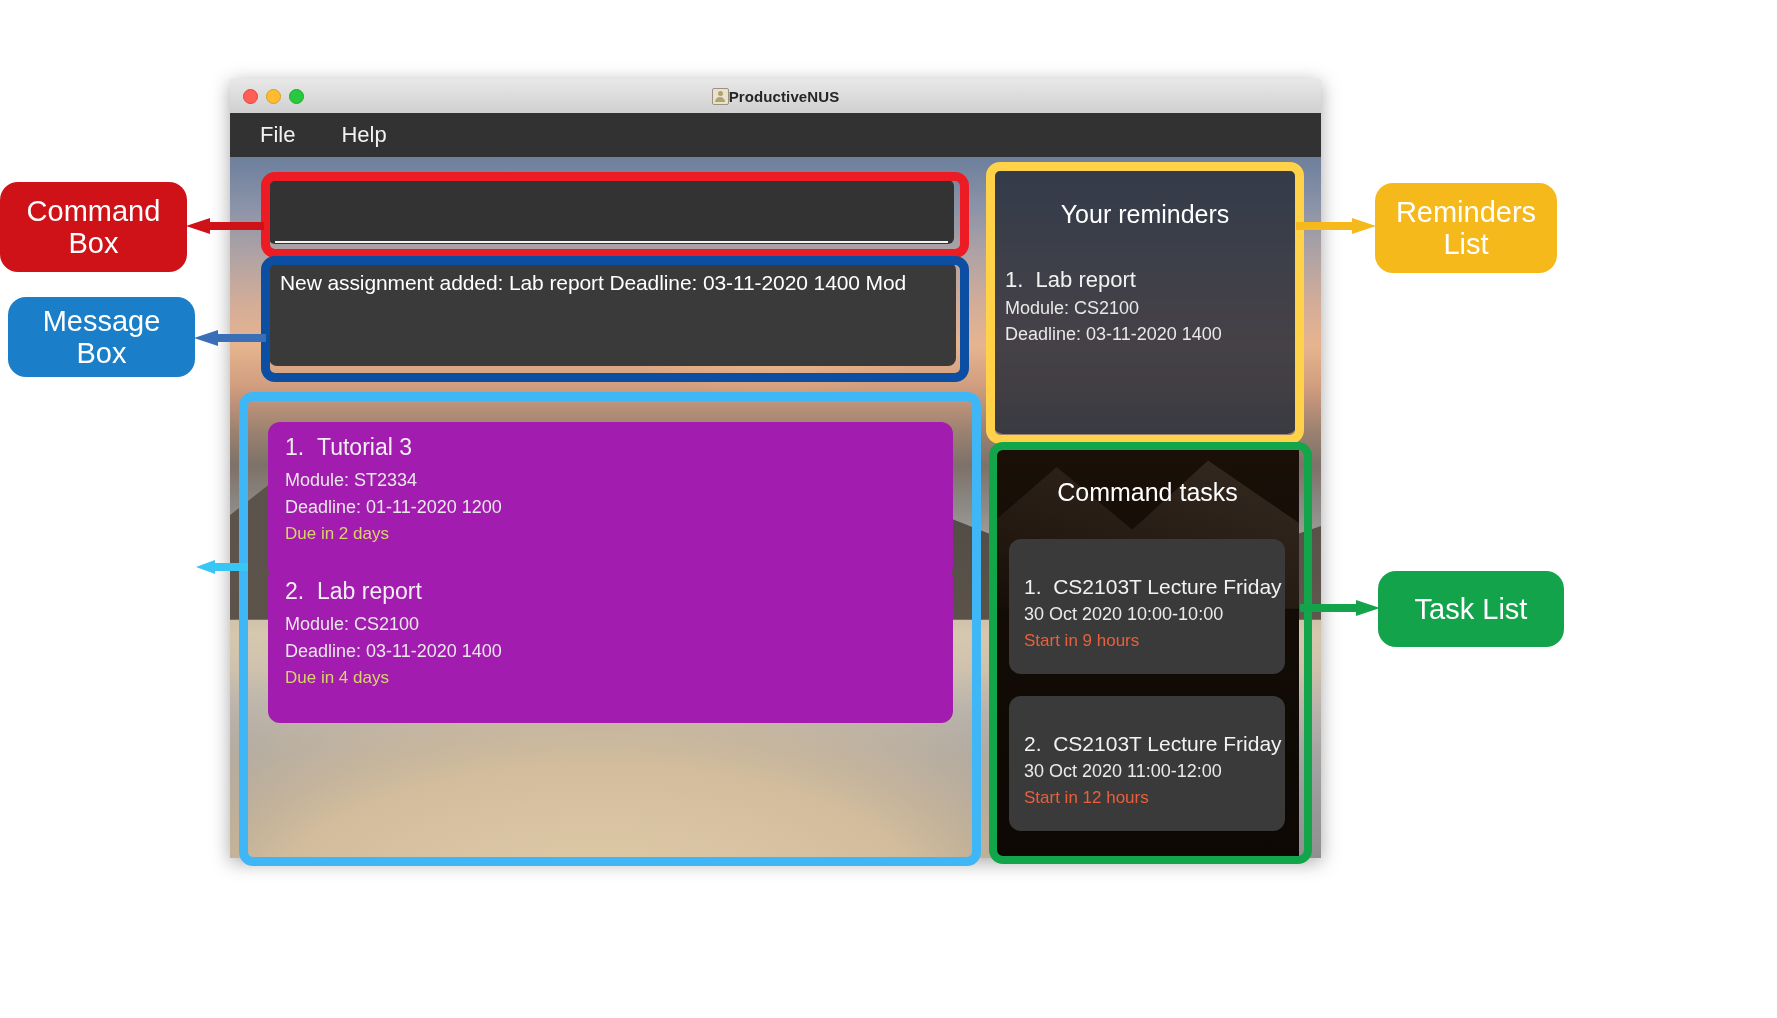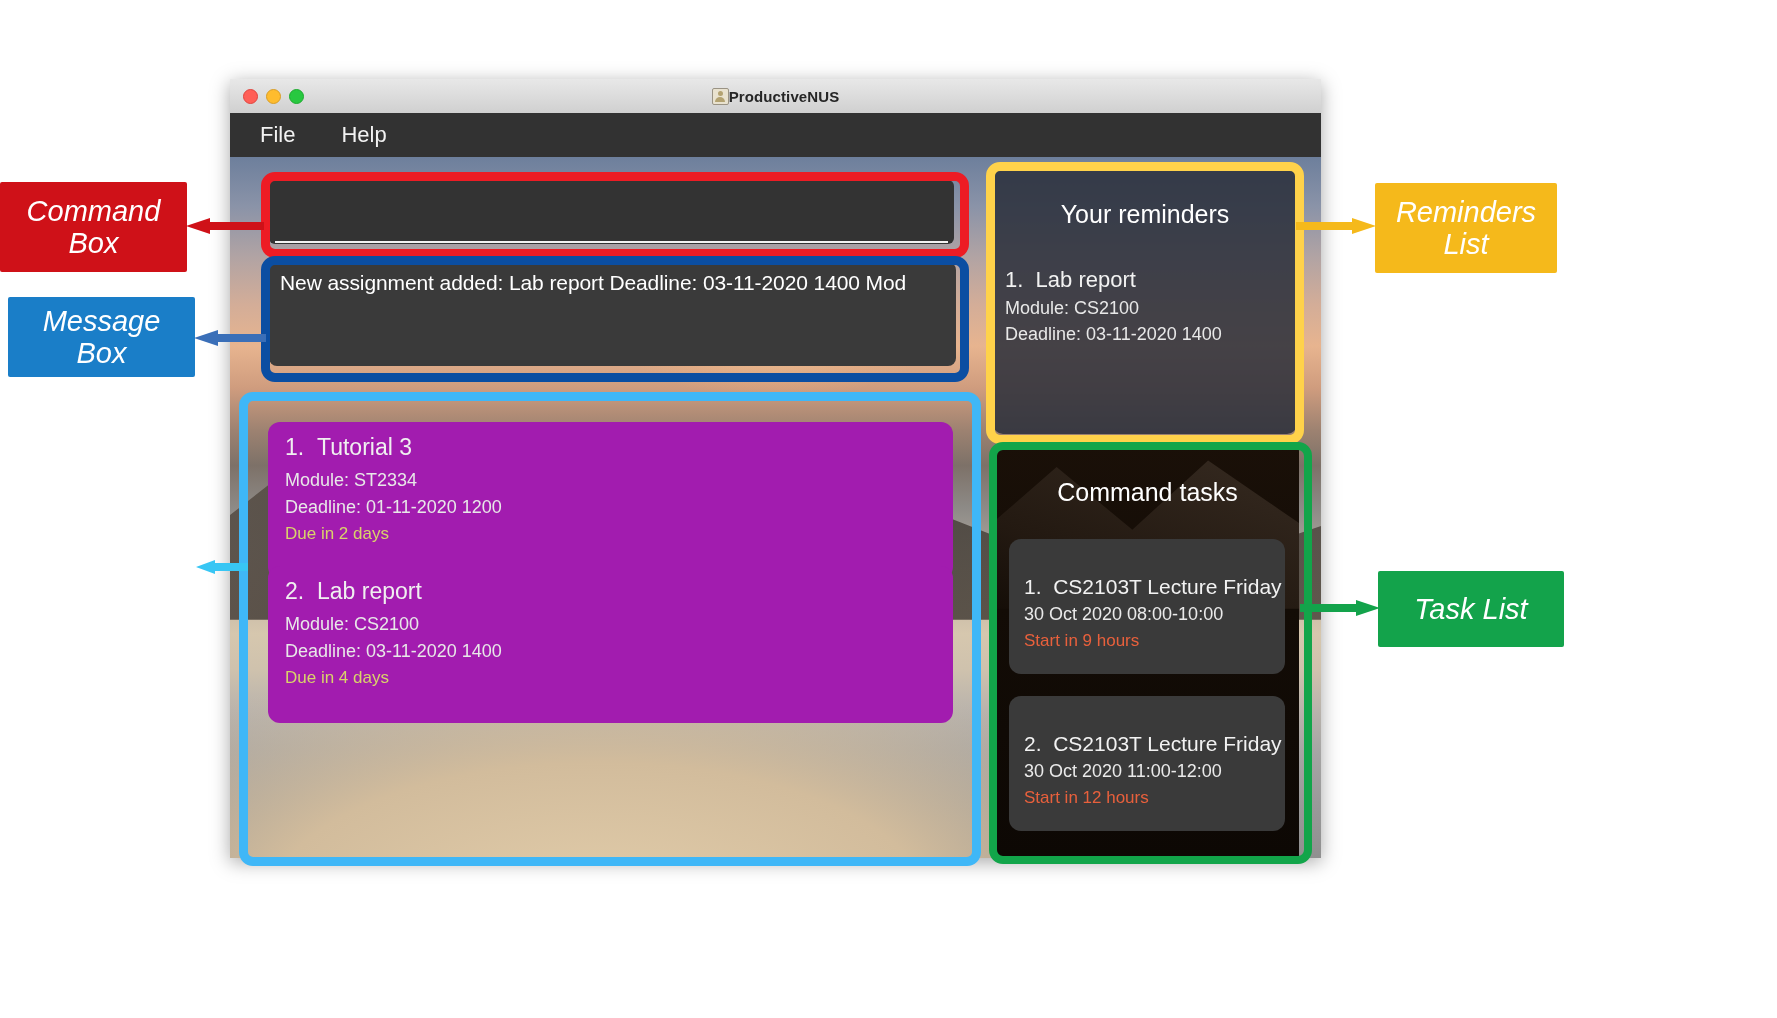--- a/index.html
+++ b/index.html
@@ -171,25 +171,24 @@
 
   
   .anno-ring{position:absolute;border-style:solid;border-radius:14px;pointer-events:none;}
   .ring-cmd{left:261px;top:172px;width:690px;height:68px;border-width:9px;border-color:#ed1c24;}
   .ring-msg{left:261px;top:256px;width:690px;height:108px;border-width:9px;border-color:#0b4ea2;}
   .ring-assign{left:239px;top:392px;width:724px;height:456px;border-width:9px;border-color:#3fb7f7;}
   .ring-rem{left:986px;top:162px;width:300px;height:264px;border-width:9px;border-color:#ffd24a;}
   .ring-task{left:989px;top:442px;width:307px;height:406px;border-width:8px;border-color:#12a54a;}
 
   .callout{
-    position:absolute;border-radius:2px;display:flex;align-items:center;
+    position:absolute;border-radius:18px;display:flex;align-items:center;
     justify-content:center;text-align:center;color:#ffffff;
     font-size:29px;line-height:1.12;font-weight:normal;padding:6px 10px;
     box-sizing:border-box;
-    font-style:italic;
   }
   .co-cmd{left:0px;top:182px;width:187px;height:90px;background:#cf1118;}
   .co-msg{left:8px;top:297px;width:187px;height:80px;background:#1a7ec8;}
   .co-assign{left:8px;top:527px;width:190px;height:80px;background:#38c6f4;color:#ffffff;}
   .co-rem{left:1375px;top:183px;width:182px;height:90px;background:#f5b91b;}
   .co-task{left:1378px;top:571px;width:186px;height:76px;background:#13a34b;}
 
   
   .arrow{position:absolute;height:16px;}
   .arrow .shaft{position:absolute;top:4px;height:8px;}
@@ -295,21 +294,21 @@
   </div>
 
   <div class="task-panel">
     <div class="tp-mt"></div>
     <div class="task-head">Command tasks</div>
 
     <div class="task-card t1">
       <div class="t-title">
         <span class="num">1.&nbsp;&nbsp;</span><span>CS2103T Lecture Friday</span>
       </div>
-      <div class="t-date">30 Oct 2020 08:00-10:00</div>
+      <div class="t-date">30 Oct 2020 10:00-10:00</div>
       <div class="t-start" style="color:#e8603c">Start in 9 hours</div>
     </div>
 
     <div class="task-card t2">
       <div class="t-title">
         <span class="num">2.&nbsp;&nbsp;</span><span>CS2103T Lecture Friday</span>
       </div>
       <div class="t-date">30 Oct 2020 11:00-12:00</div>
       <div class="t-start" style="color:#e8603c">Start in 12 hours</div>
     </div>

